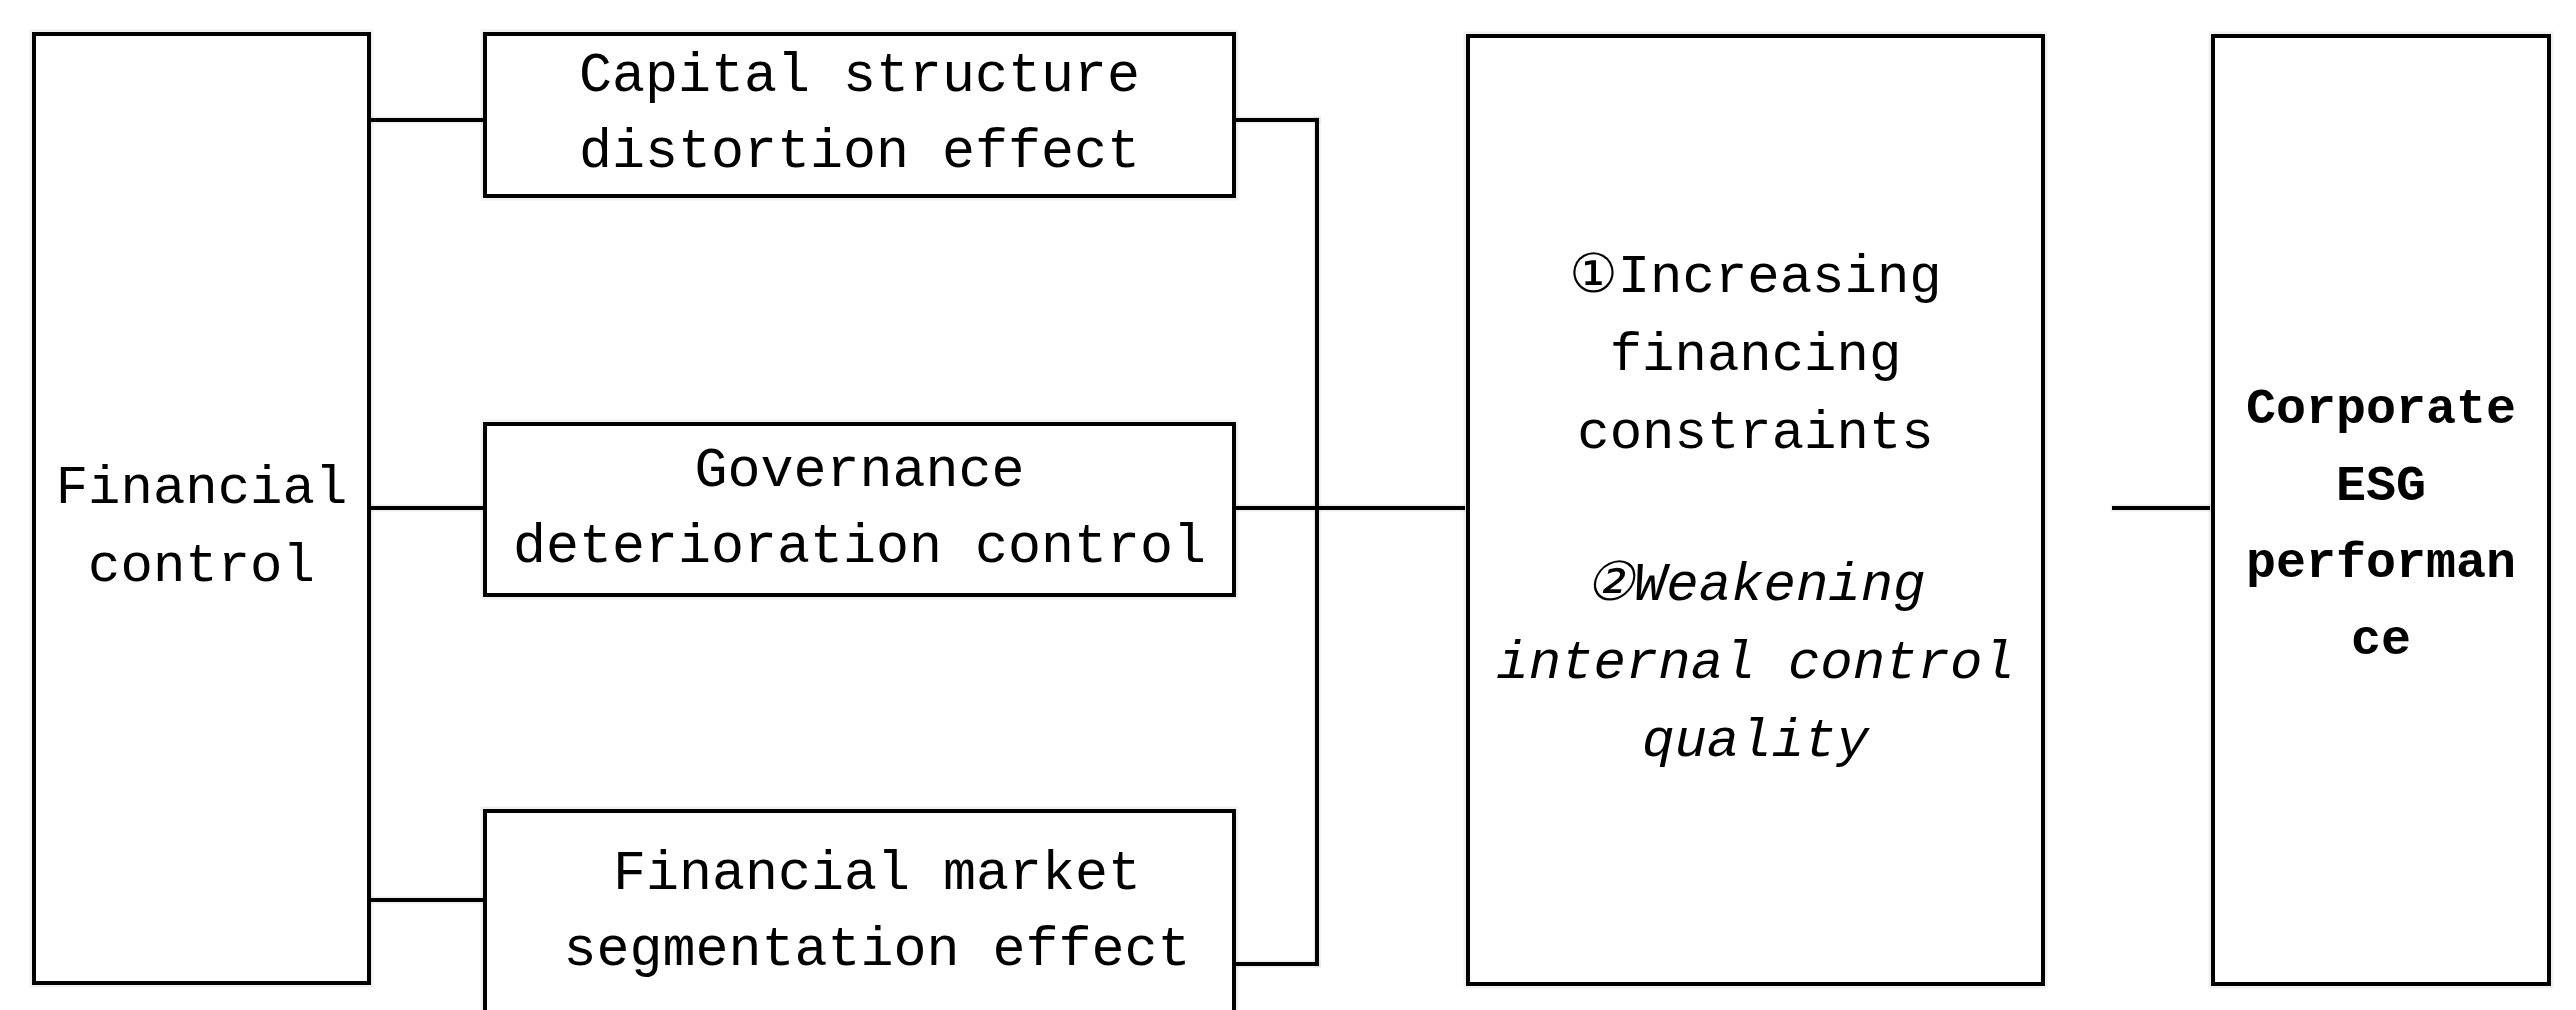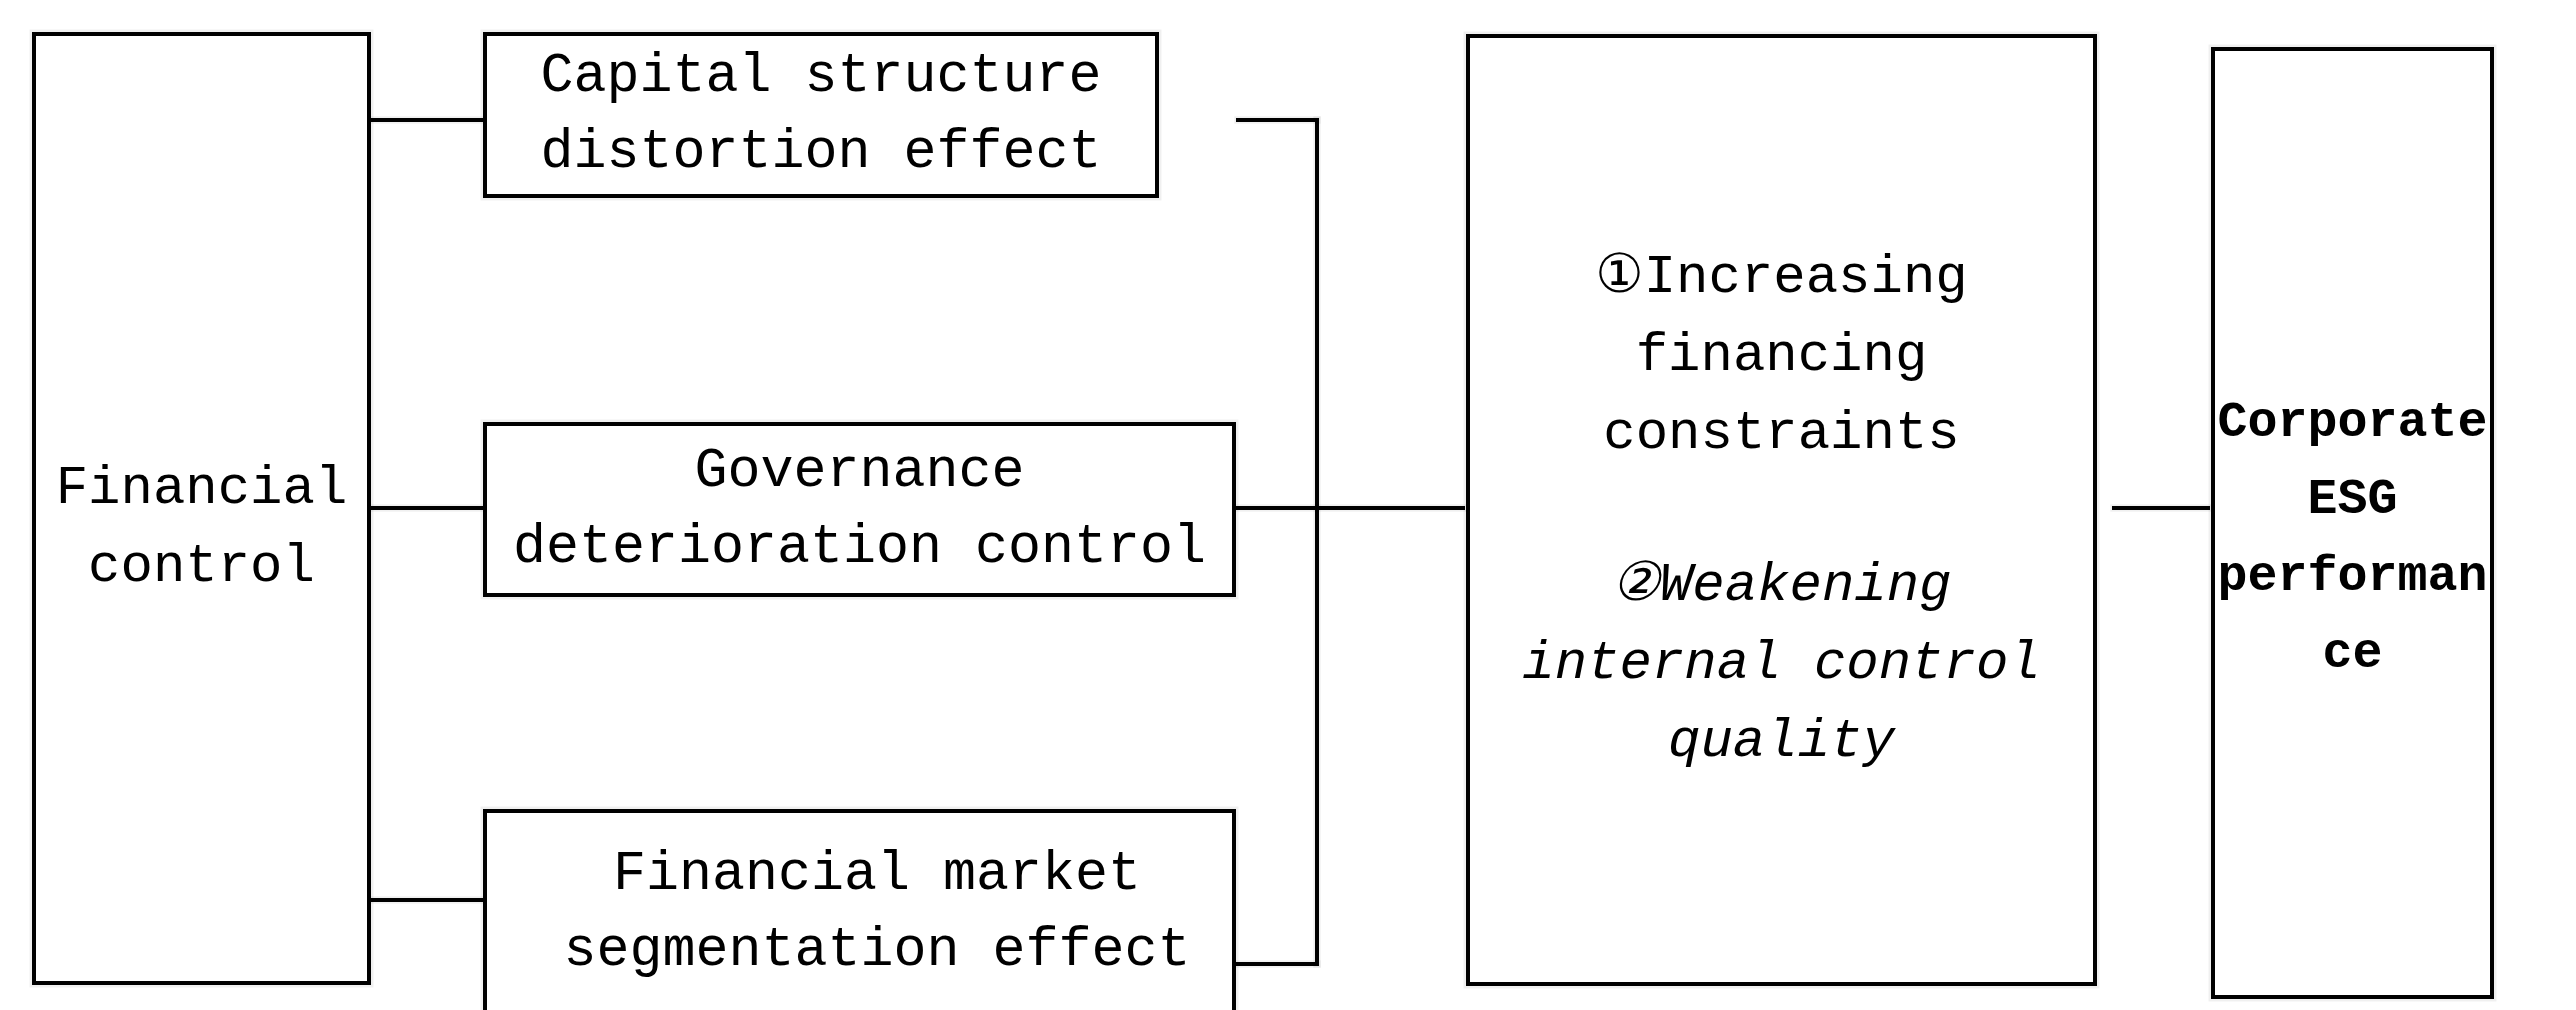--- a/index.html
+++ b/index.html
@@ -27,25 +27,25 @@
     box-shadow: 0 0 0 2.5px rgba(0,0,0,0.06);
   }
   .label {
     font-family: "Liberation Mono", "DejaVu Sans Mono", monospace;
     color: #000000;
     white-space: pre-line;
     text-align: center;
   }
   
   .box-mismatch   { left: 32px;   top: 32px;  width: 339px; height: 953px; }
-  .box-capital    { left: 483px;  top: 32px;  width: 676px; height: 166px;  }
+  .box-capital    { left: 483px;  top: 32px;  width: 753px; height: 166px;  }
   .box-governance { left: 483px;  top: 422px; width: 753px; height: 175px;  }
   .box-market     { left: 483px;  top: 809px; width: 753px; height: 208px; padding-left: 35px;  }
-  .box-mechanisms { left: 1466px; top: 34px;  width: 631px; height: 952px; }
-  .box-esg        { left: 2211px; top: 47px;  width: 283px; height: 952px; }
+  .box-mechanisms { left: 1466px; top: 34px;  width: 579px; height: 952px; }
+  .box-esg        { left: 2211px; top: 34px;  width: 340px; height: 952px; }
 
   .label-mismatch   { font-size: 54px; line-height: 78px; padding-top: 39px; }
   .label-effect     { font-size: 55px; line-height: 76px; }
   .label-mechanism  { font-size: 54px; line-height: 78px; }
   .label-mechanism + .label-mechanism { margin-top: 74px; font-style: italic; }
   .label-esg        { font-size: 50px; line-height: 77px; font-weight: bold; padding-top: 30px; }
 
   
   .line {
     position: absolute;

